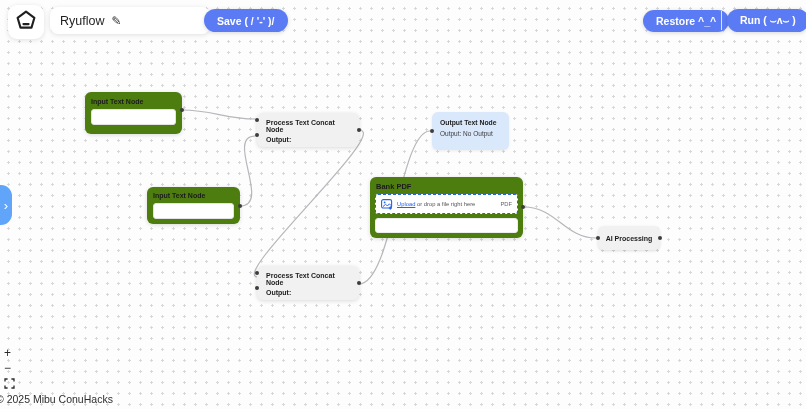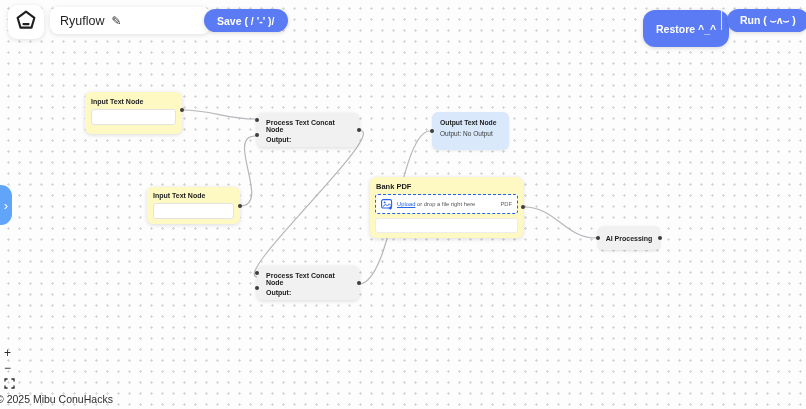--- a/index.html
+++ b/index.html
@@ -23,37 +23,37 @@
   .vdivider { position:absolute; width:1px; height:19px; background:#e2e2e2; z-index:10; }
   .btn {
     position:absolute; z-index:10; border:none; cursor:pointer;
     background:#5b7bf5; color:#fff; font-weight:bold; font-size:10.5px;
     height:23px; border-radius:12px; padding:0 13px;
     font-family:"Liberation Sans","DejaVu Sans",sans-serif;
     box-shadow:0 1px 4px rgba(0,0,0,.15);
     display:flex; align-items:center; justify-content:center; white-space:nowrap;
   }
   .save-btn { left:204px; top:9px; }
-  .restore-btn { left:643px; top:10px; height:37px; }
+  .restore-btn { left:643px; top:10px; height:22px; }
   .run-btn { left:727px; top:9px; }
 
   
   .side-toggle {
     position:absolute; left:-11px; top:185px; width:23px; height:40px;
     background:#60a5fa; border-radius:11px; z-index:6; cursor:pointer;
     display:flex; align-items:center; justify-content:flex-end; padding-right:4px;
   }
   .side-toggle .chev { color:#fff; font-size:13px; line-height:1; }
 
   
   svg.edges { position:absolute; left:0; top:0; z-index:1; }
   svg.edges path { fill:none; stroke:#b6b6bc; stroke-width:1.2; }
 
   
-  .node { position:absolute; z-index:2; border-radius:6px; box-shadow:0 1px 4px rgba(0,0,0,.14); background:#fef9c3; }
+  .node { position:absolute; z-index:2; border-radius:6px; box-shadow:0 1px 4px rgba(0,0,0,.14); background:#4d7c0f; }
   .node-title { font-size:7px; font-weight:bold; color:#1c1c1c; }
   .handle { position:absolute; width:4px; height:4px; border-radius:50%; background:#3d3d3d; }
 
   .input-node-1 { left:85px; top:92px; width:97px; height:42px; padding:6px 6px 0 6px; }
   .input-node-2 { left:147px; top:187px; width:93px; height:37px; padding:5px 6px 0 6px; }
   .input-node input {
     display:block; width:100%; height:16px; margin-top:4px;
     border:1px solid #e3e3e3; border-radius:3px; background:#fff;
     font-size:7px; padding:0 3px; outline:none;
   }

